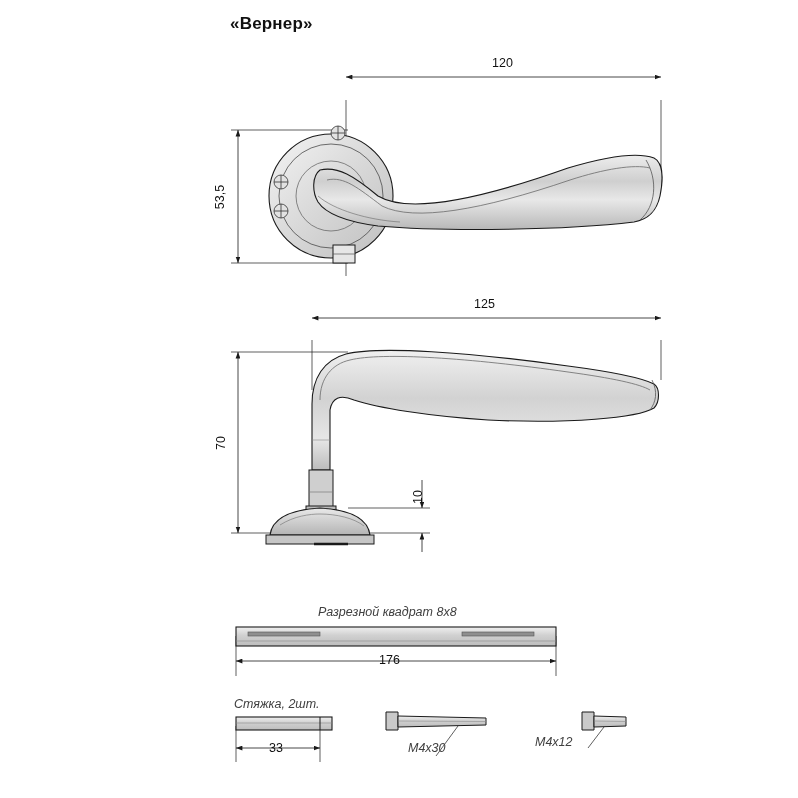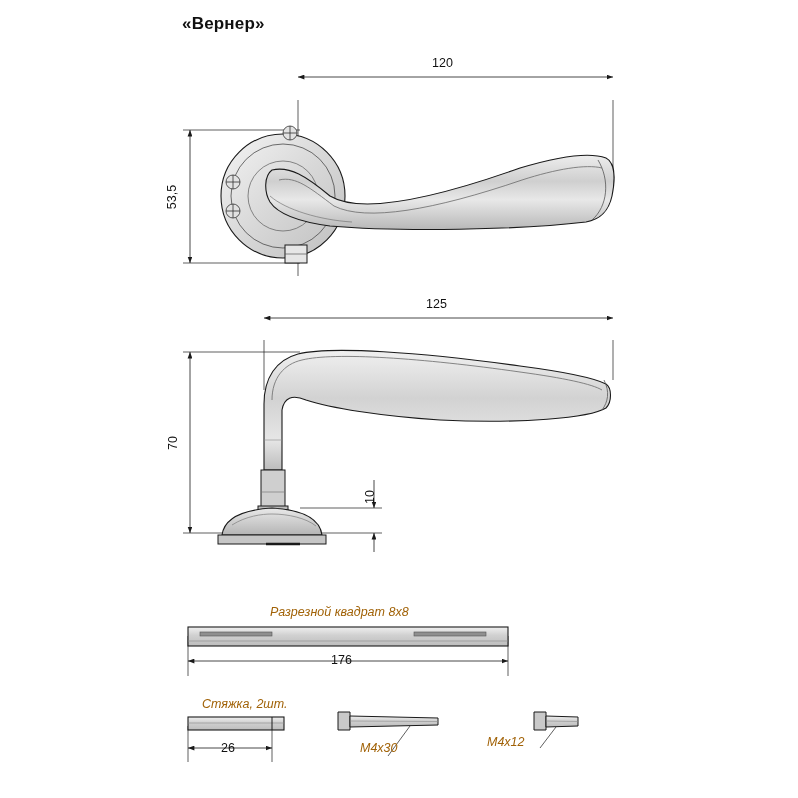--- a/index.html
+++ b/index.html
@@ -10,20 +10,21 @@
   body {
     font-family: "Liberation Sans", sans-serif;
     color: #1a1a1a;
   }
   #sheet {
     position: relative;
     width: 722px;
     height: 798px;
     overflow: hidden;
     background: #ffffff;
+    margin-left: 48px;
   }
   #sheet svg {
     position: absolute;
     left: 0;
     top: 0;
   }
   .title {
     position: absolute;
     left: 182px;
     top: 14px;
@@ -43,21 +44,21 @@
     font-size: 12.5px;
     color: #111;
     white-space: nowrap;
     transform-origin: 50% 50%;
     transform: rotate(-90deg);
   }
   .partlabel {
     position: absolute;
     font-size: 12.5px;
     font-style: italic;
-    color: #a16207;
+    color: #404040;
     white-space: nowrap;
   }
 </style>
 </head>
 <body>
 
 <div id="sheet">
 
   <div class="title">«Вернер»</div>
 
@@ -203,35 +204,35 @@
       <line x1="350" y1="721" x2="438" y2="721.5" stroke="#8a8a8a" stroke-width="0.6"></line>
       <line x1="410" y1="726" x2="388" y2="756" stroke-width="0.7"></line>
 
       <path d="M534,712 L546,712 L546,730 L534,730 Z" fill="#c9c9c9" stroke="#1a1a1a" stroke-width="1"></path>
       <path d="M546,716 L578,717 L578,726 L546,727 Z" fill="url(#gBar)" stroke="#1a1a1a" stroke-width="1"></path>
       <line x1="546" y1="721" x2="578" y2="721.5" stroke="#8a8a8a" stroke-width="0.6"></line>
       <line x1="556" y1="727" x2="540" y2="748" stroke-width="0.7"></line>
     </g>
   </svg>
 
-  <div class="dimlabel" style="left:432px; top:56px;">120</div>
+  <div class="dimlabel" style="left:444px; top:56px;">120</div>
 
   <div class="vertlabel" style="left:160px; top:190px;">53,5</div>
 
   <div class="dimlabel" style="left:426px; top:297px;text-align:center;">125</div>
 
   <div class="vertlabel" style="left:166px; top:436px;">70</div>
 
   <div class="vertlabel" style="left:363px; top:490px;">10</div>
 
   <div class="partlabel" style="left:270px; top:605px;">Разрезной квадрат 8х8</div>
 
   <div class="dimlabel" style="left:331px; top:653px;">176</div>
 
-  <div class="partlabel" style="left:202px; top:697px;text-align:center;">Стяжка, 2шт.</div>
-
-  <div class="dimlabel" style="left:221px; top:741px;">26</div>
+  <div class="partlabel" style="left:186px; top:697px;text-align:center;">Стяжка, 2шт.</div>
+
+  <div class="dimlabel" style="left:221px; top:741px;">33</div>
 
   <div class="partlabel" style="left:360px; top:741px;">M4x30</div>
 
   <div class="partlabel" style="left:487px; top:735px;font-style:italic;">M4x12</div>
 
 </div>
 
 </body></html>

